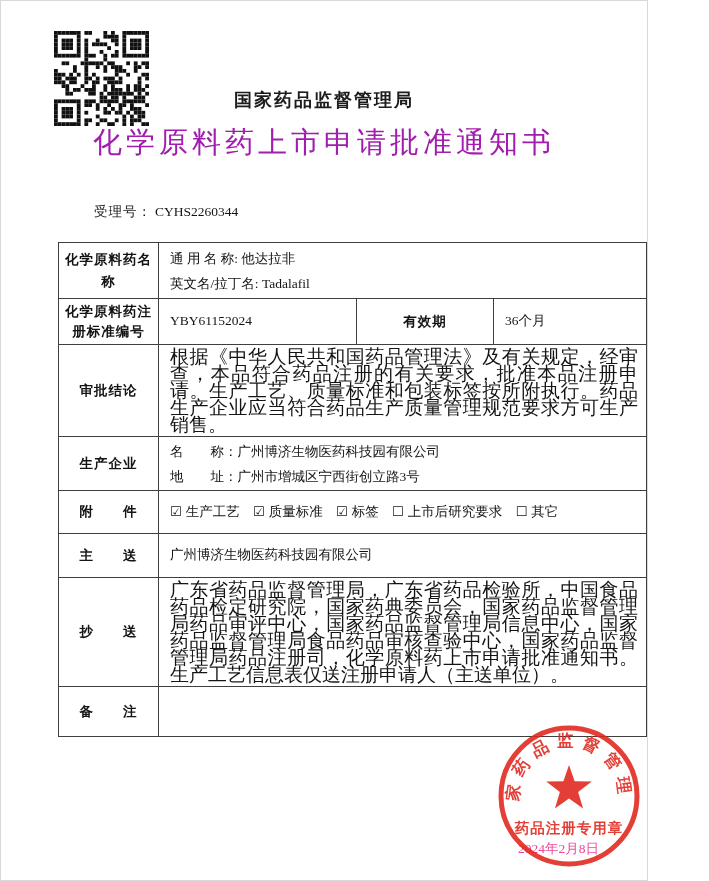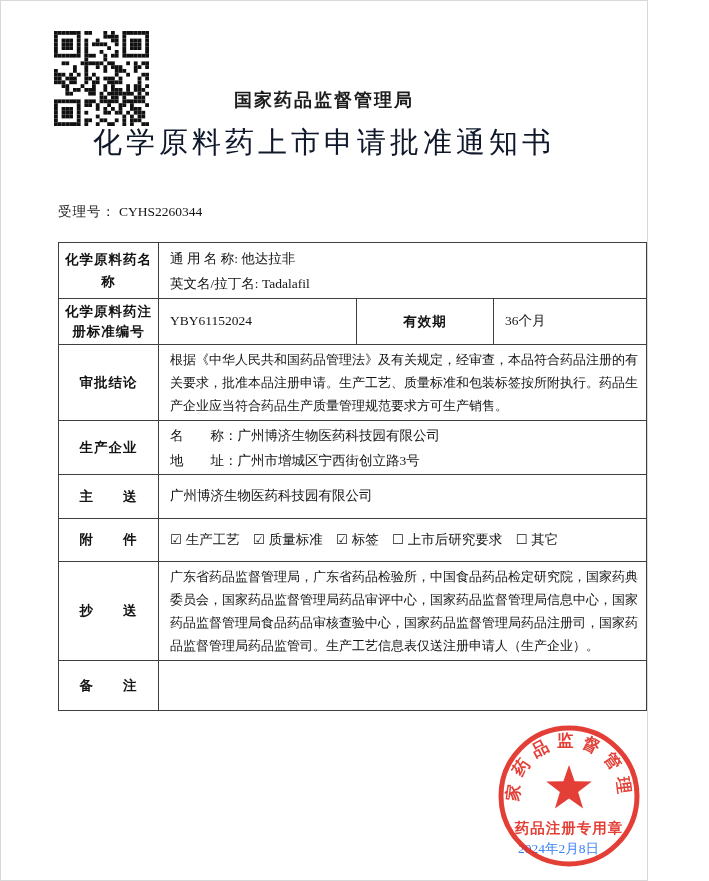--- a/index.html
+++ b/index.html
@@ -10,47 +10,47 @@
     font-family:"Liberation Serif","DejaVu Serif",serif; color:#141414;
   }
   .qr { position:absolute; left:53px; top:30px; width:95px; height:95px; }
   .agency {
     position:absolute; top:87px; left:0; right:0; text-align:center;
     font-family:"Liberation Sans","DejaVu Sans",sans-serif;
     font-weight:bold; font-size:18px; letter-spacing:2px; color:#1c1c1c;
   }
   .doc-title {
     position:absolute; top:122px; left:0; right:0; text-align:center;
-    font-size:29px; letter-spacing:4px; color:#0f172a; white-space:nowrap;
+    font-size:29px; letter-spacing:4px; color:#a21caf; white-space:nowrap;
   }
   .meta { position:absolute; left:57px; top:200px; width:588px; font-size:13.5px; line-height:21px; }
-  .meta-line2 { display:flex; justify-content:flex-start; }
+  .meta-line2 { display:flex; justify-content:flex-start;margin-left:36px; }
   .meta .lbl { letter-spacing:1px; }
   .meta .val { margin-left:3px; }
 
   table.approval {
     position:absolute; left:57px; top:241px; width:588px;
     border-collapse:collapse; table-layout:fixed; font-size:13.5px;
   }
   table.approval td { border:1px solid #3f3f3f; vertical-align:middle;margin-top:29px; }
   td.flabel {
     text-align:center; font-weight:bold; font-size:13.5px;
     letter-spacing:1px; padding:2px 4px; line-height:1.6;
   }
   td.fvalue { padding:1px 11px; line-height:1.55; }
-  td.fvalue.small { font-size:13px; line-height:23px; padding:3px 8px 3px 11px; text-align:justify; }
+  td.fvalue.small { font-size:19px; line-height:17px; padding:3px 8px 3px 11px; text-align:justify; }
   .two-line div { line-height:25px; }
   .chk { font-family:"DejaVu Sans","Liberation Sans",sans-serif; font-size:13px; margin-right:4px; }
   .chk-item { margin-right:10px; white-space:nowrap; }
 
   .seal { position:absolute; left:493px; top:720px; width:150px; height:150px; opacity:.88; pointer-events:none; }
   .seal-ring { fill:none; stroke:#e1251b; stroke-width:5; }
   .seal-text { fill:#e1251b; font-family:"Liberation Sans","DejaVu Sans",sans-serif; font-weight:bold; }
   .star { fill:#e1251b; }
-  .issue-date { position:absolute; left:517px; top:839px; font-size:13.5px; color:#3b82f6; }
+  .issue-date { position:absolute; left:517px; top:839px; font-size:13.5px; color:#ec4899; }
 </style>
 </head>
 <body>
 
 <div class="page">
 
   <div class="qr" id="qr"><svg width="95" height="95" viewBox="0 0 95 95" fill="#111">
         <rect x="0.00" y="0.00" width="3.80" height="3.80"></rect>
         <rect x="3.80" y="0.00" width="3.80" height="3.80"></rect>
         <rect x="7.60" y="0.00" width="3.80" height="3.80"></rect>
@@ -393,37 +393,37 @@
       <td class="flabel">审批结论</td>
       <td class="fvalue small" colspan="3">根据《中华人民共和国药品管理法》及有关规定，经审查，本品符合药品注册的有关要求，批准本品注册申请。生产工艺、质量标准和包装标签按所附执行。药品生产企业应当符合药品生产质量管理规范要求方可生产销售。</td>
     </tr>
     <tr style="height:54px">
       <td class="flabel">生产企业</td>
       <td class="fvalue two-line" colspan="3">
         <div>名　　称：广州博济生物医药科技园有限公司</div>
         <div>地　　址：广州市增城区宁西街创立路3号</div>
       </td>
     </tr>
-    <tr style="height:44px">
-      <td class="flabel">主　　送</td>
-      <td class="fvalue" colspan="3">广州博济生物医药科技园有限公司</td>
-    </tr>
     <tr style="height:43px">
       <td class="flabel">附　　件</td>
       <td class="fvalue" colspan="3">
         <span class="chk-item"><span class="chk">☑</span><span>生产工艺</span></span>
         <span class="chk-item"><span class="chk">☑</span><span>质量标准</span></span>
         <span class="chk-item"><span class="chk">☑</span><span>标签</span></span>
         <span class="chk-item"><span class="chk">☐</span><span>上市后研究要求</span></span>
         <span class="chk-item"><span class="chk">☐</span><span>其它</span></span>
       </td>
     </tr>
+    <tr style="height:44px">
+      <td class="flabel">主　　送</td>
+      <td class="fvalue" colspan="3">广州博济生物医药科技园有限公司</td>
+    </tr>
     <tr style="height:89px">
       <td class="flabel">抄　　送</td>
-      <td class="fvalue small" colspan="3">广东省药品监督管理局，广东省药品检验所，中国食品药品检定研究院，国家药典委员会，国家药品监督管理局药品审评中心，国家药品监督管理局信息中心，国家药品监督管理局食品药品审核查验中心，国家药品监督管理局药品注册司，国家药品监督管理局药品监管司。生产工艺信息表仅送注册申请人（生产企业）。</td>
+      <td class="fvalue small" colspan="3">广东省药品监督管理局，广东省药品检验所，中国食品药品检定研究院，国家药典委员会，国家药品监督管理局药品审评中心，国家药品监督管理局信息中心，国家药品监督管理局食品药品审核查验中心，国家药品监督管理局药品注册司，化学原料药上市申请批准通知书。生产工艺信息表仅送注册申请人（主送单位）。</td>
     </tr>
     <tr style="height:50px">
       <td class="flabel">备　　注</td>
       <td class="fvalue" colspan="3"></td>
     </tr>
   </tbody>
     </table>
 
   <div class="issue-date">2024年2月8日</div>
 

